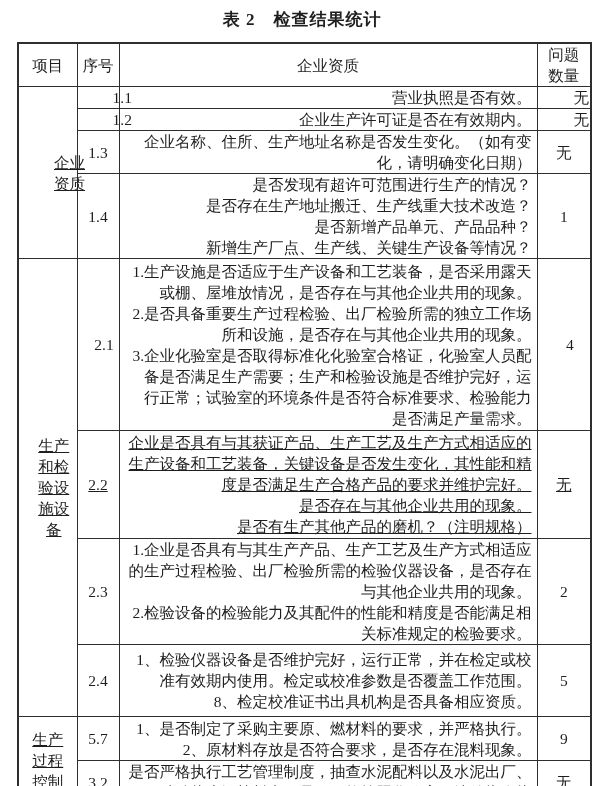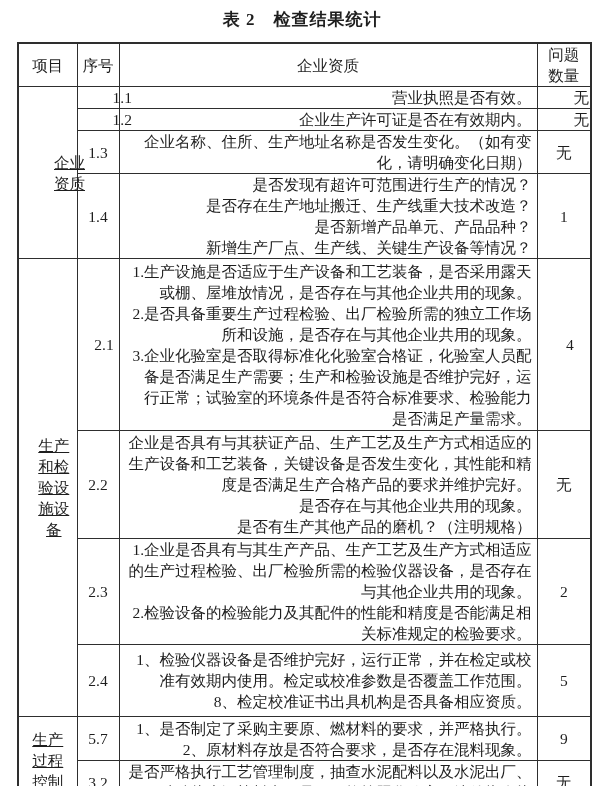--- a/index.html
+++ b/index.html
@@ -44,21 +44,21 @@
   td.content {
     text-align: right;
     padding: 0 5px 0 6px;
     white-space: pre-wrap;
   }
   td.issues { text-align: center; }
   tr.h-1line > td { height: 22px; padding-left: 35px; }
   tr.h-r13  > td { height: 43px; }
   tr.h-r14  > td { height: 80px; }
   tr.h-r21  > td { height: 172px; padding-left: 12px; }
-  tr.h-r22  > td { height: 108px; }
+  tr.h-r22  > td { height: 108px; text-decoration: underline; }
   tr.h-r23  > td { height: 100px; margin-top: 24px; }
   tr.h-r24  > td { height: 72px; }
   tr.h-r31  > td { height: 44px; }
   tr.h-r32  > td { height: 38px; }
 </style>
 </head>
 <body>
 
 <div class="page">
 

